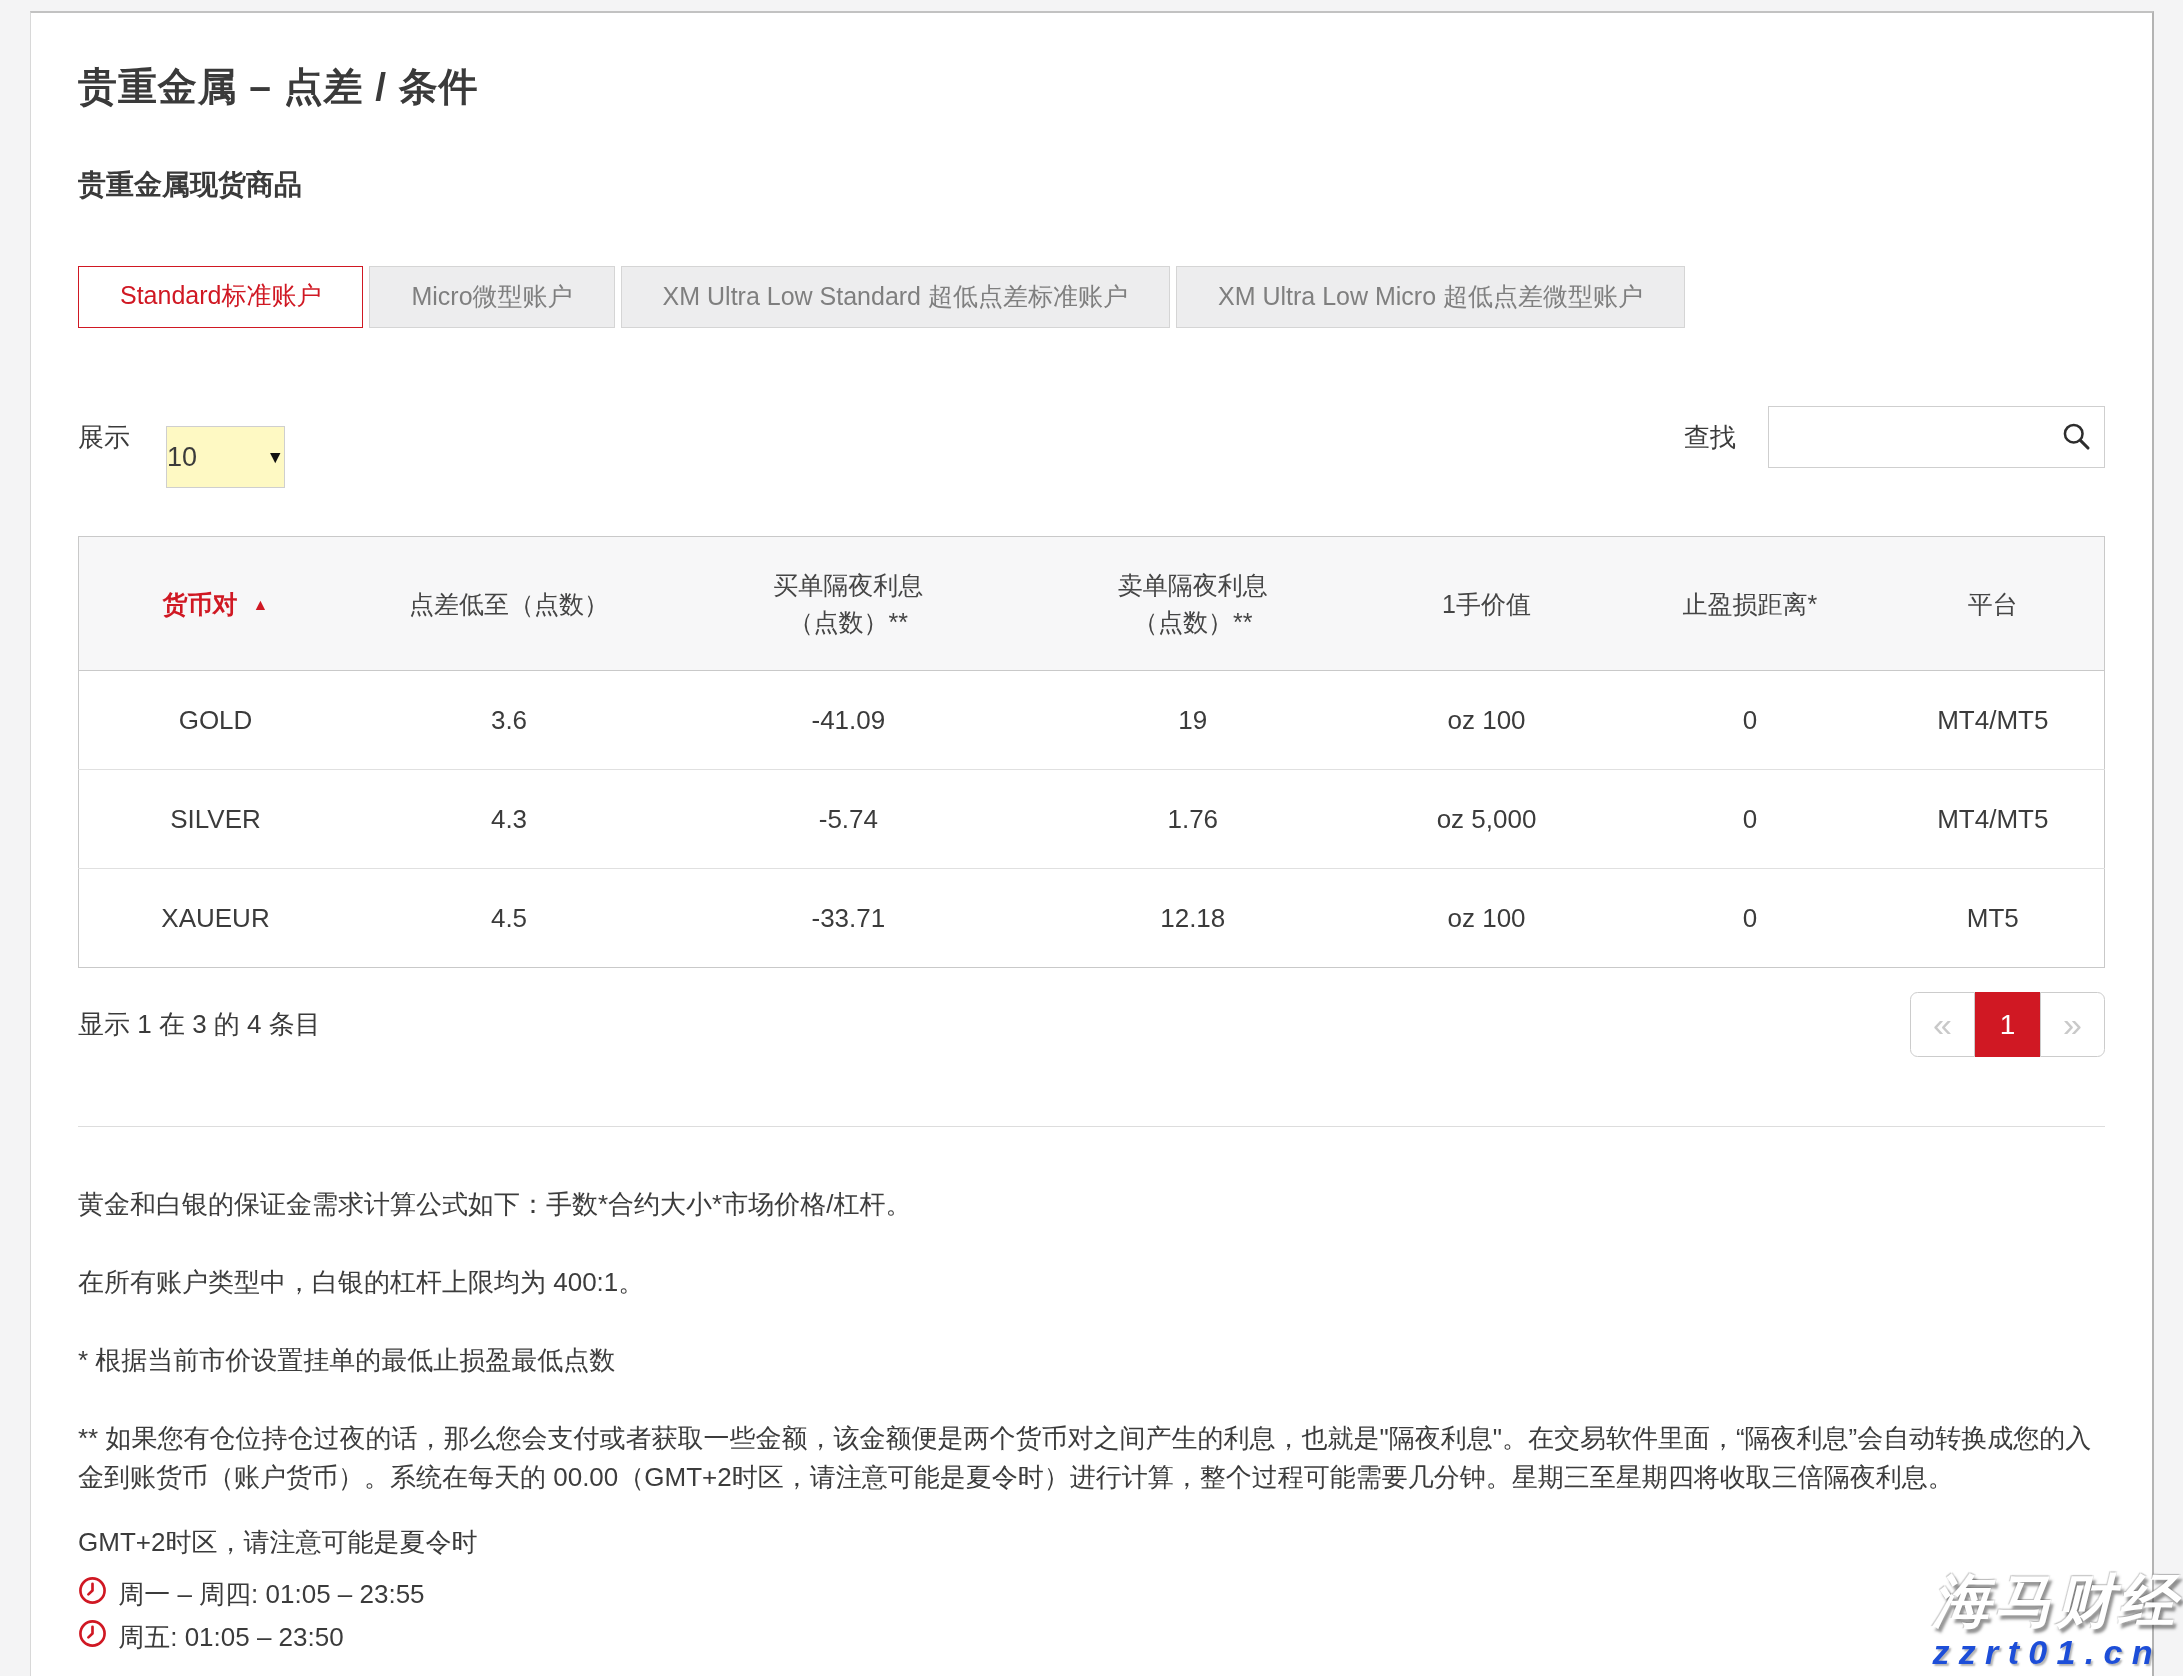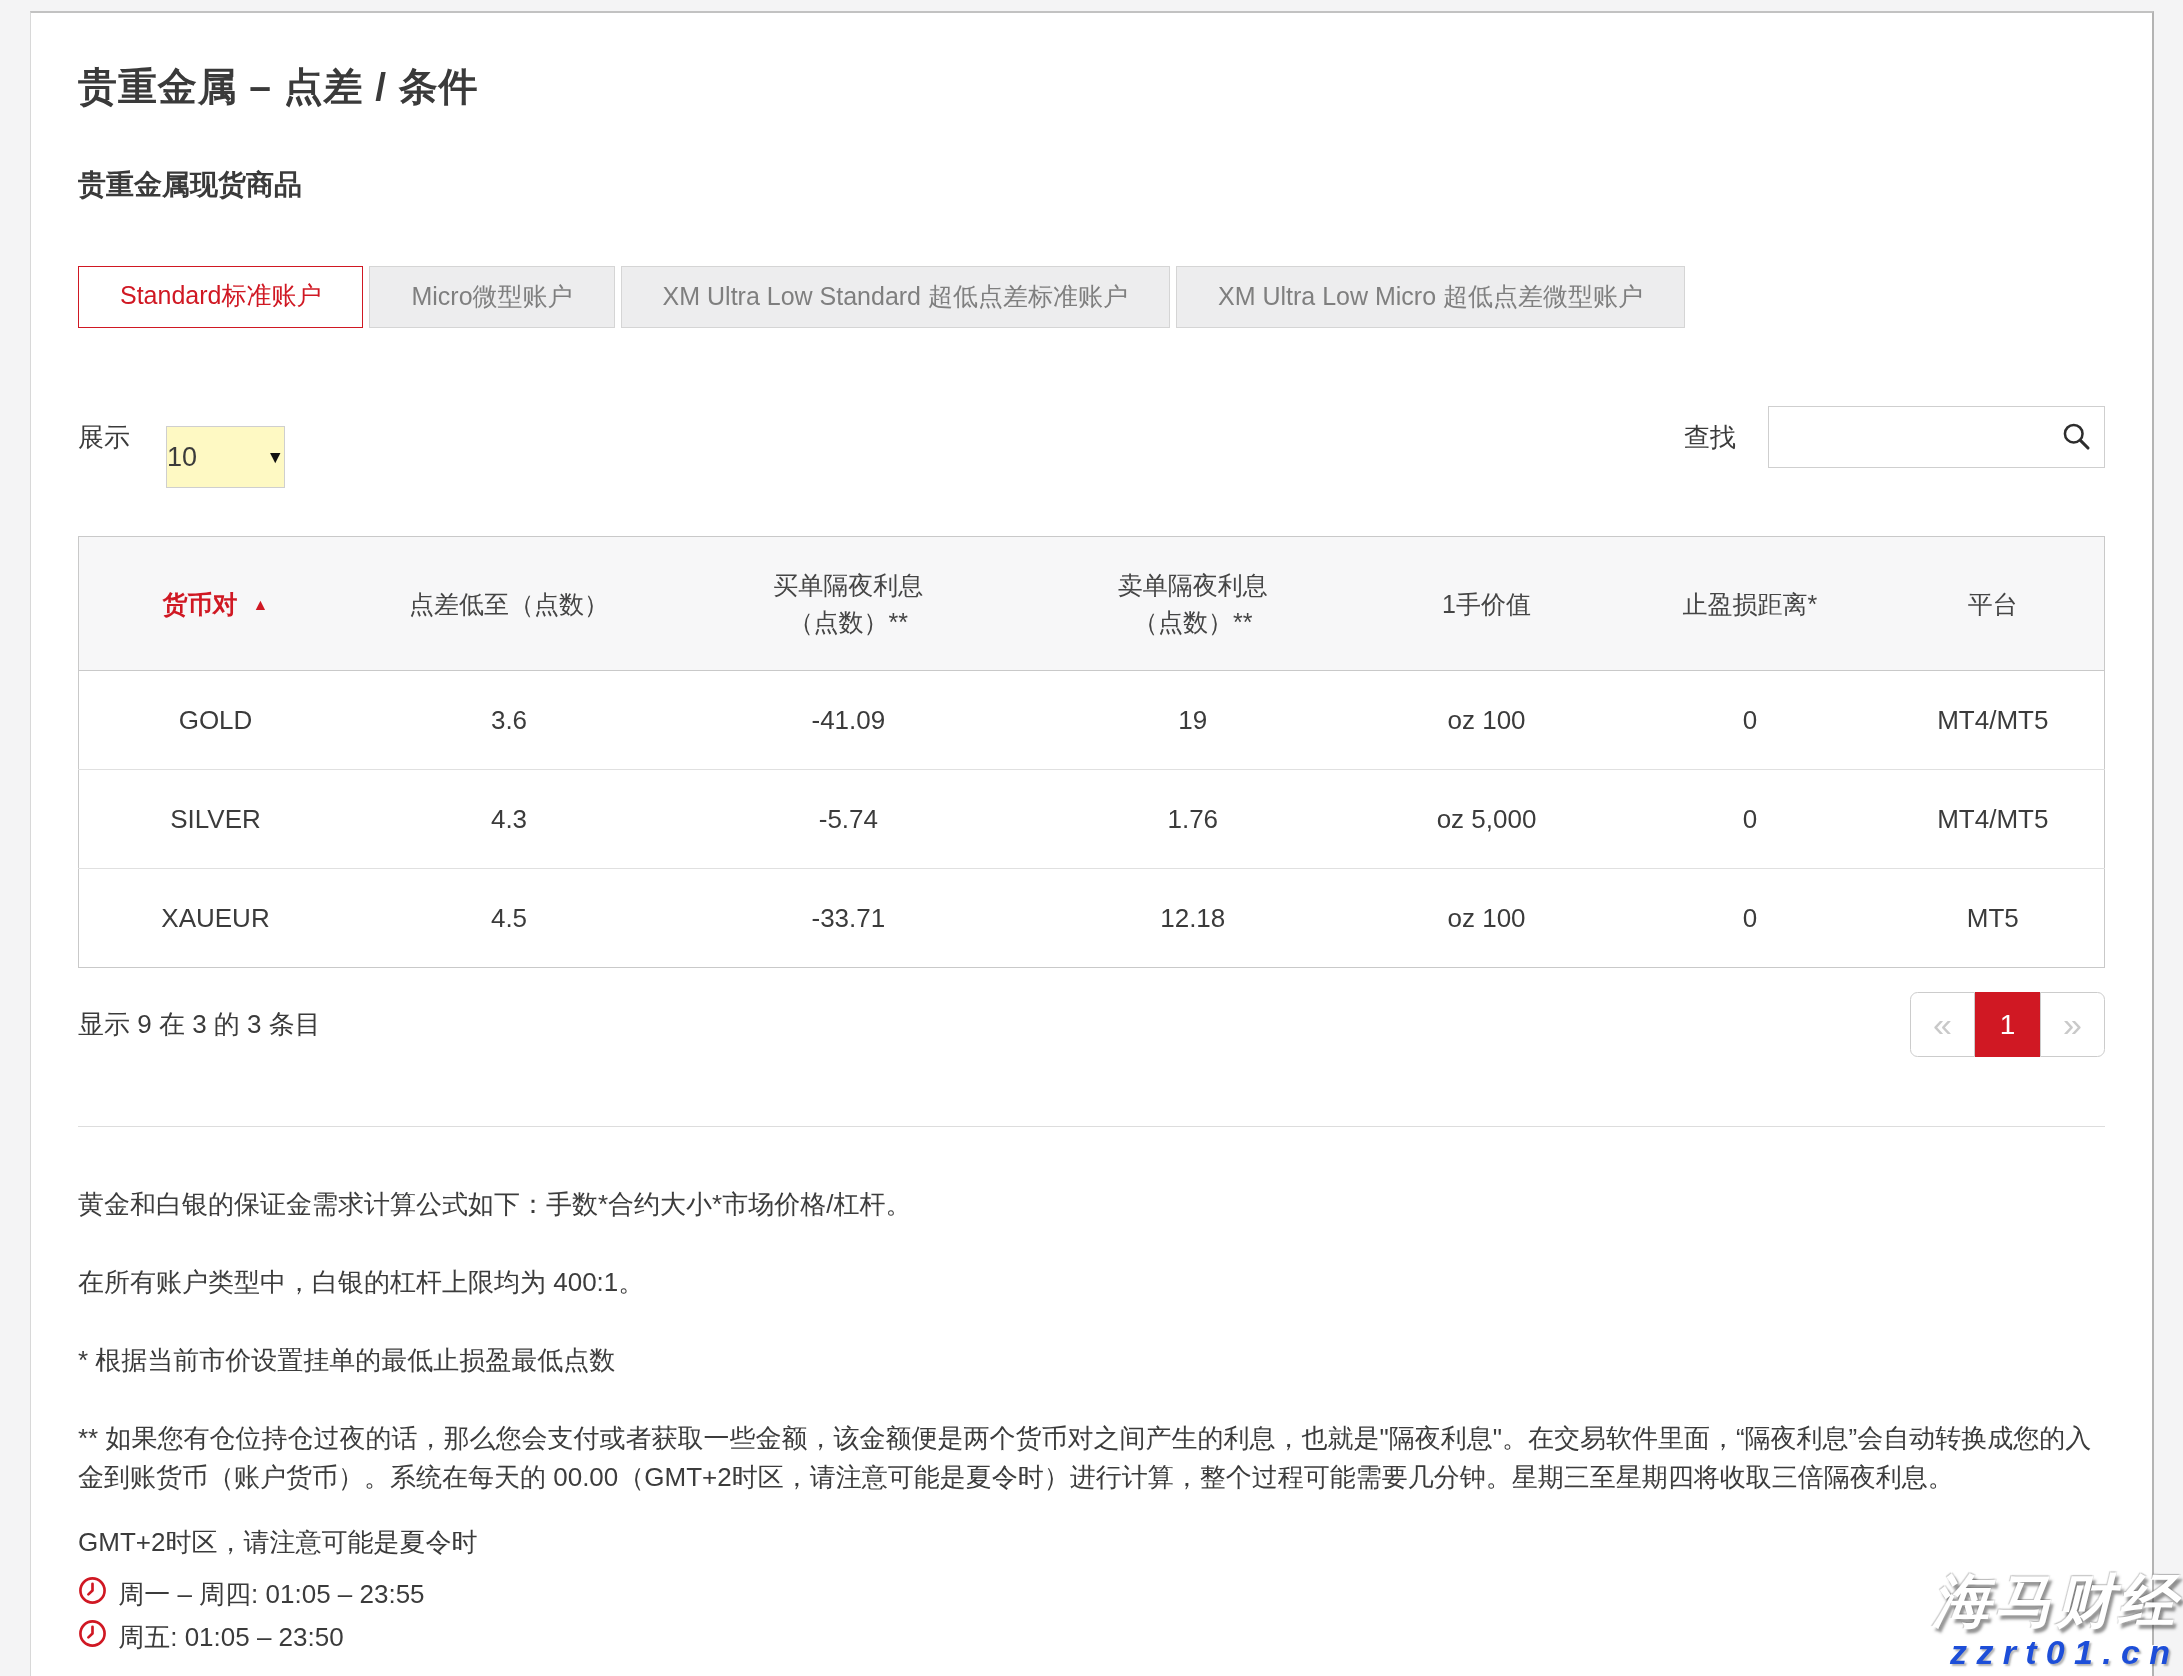--- a/index.html
+++ b/index.html
@@ -93,21 +93,21 @@
 
   .notes { margin-top: 58px; }
   .note { margin: 0 0 39px; font-size: 26px; line-height: 1.5; color: #3c3c3c; }
   .note.long { margin-bottom: 28px; }
 
   .hours-heading { margin: 39px 0 0; font-size: 29px; font-weight: bold; color: #3a3a3a; }
   .tz-note { margin: 28px 0 0; font-size: 26px; }
   .schedule { margin-top: 9.3px; }
   .sched-line { display: flex; align-items: flex-end; gap: 11.2px; height: 43px; font-size: 26px; }
 
-  .watermark { position: absolute; right: 3.7px; bottom: 1.9px; text-align: right; pointer-events: none; }
+  .watermark { position: absolute; right: 3.7px; bottom: 1.9px; text-align: left; pointer-events: none; }
   .wm-brand {
     font-size: 58px; font-weight: bold; font-style: italic; color: #ffffff; letter-spacing: 3.7px;
     text-shadow: 2.8px 3.7px 2.8px rgba(60,60,60,.55), -0.9px -0.9px 0.9px rgba(120,120,120,.35), 0.9px -0.9px 0.9px rgba(120,120,120,.25);
     line-height: 1;
   }
   .wm-site {
     font-size: 34px; font-weight: bold; font-style: italic; color: #1d4ed8; letter-spacing: 9.3px;
     text-shadow: 1.9px 1.9px 1.9px rgba(40,40,40,.35), -0.9px -0.9px 0 #ffffff;
     line-height: 1.3;
   }
@@ -200,21 +200,21 @@
           <td>-33.71</td>
           <td>12.18</td>
           <td>oz 100</td>
           <td>0</td>
           <td>MT5</td>
         </tr>
       </tbody>
     </table>
 
     <div class="table-footer">
-      <div class="summary">显示 9 在 3 的 3 条目</div>
+      <div class="summary">显示 1 在 3 的 4 条目</div>
       <div class="pagination">
         <div class="page-btn prev">
           <span>«</span>
         </div>
         <div class="page-btn current">1</div>
         <div class="page-btn next">
           <span>»</span>
         </div>
       </div>
     </div>

